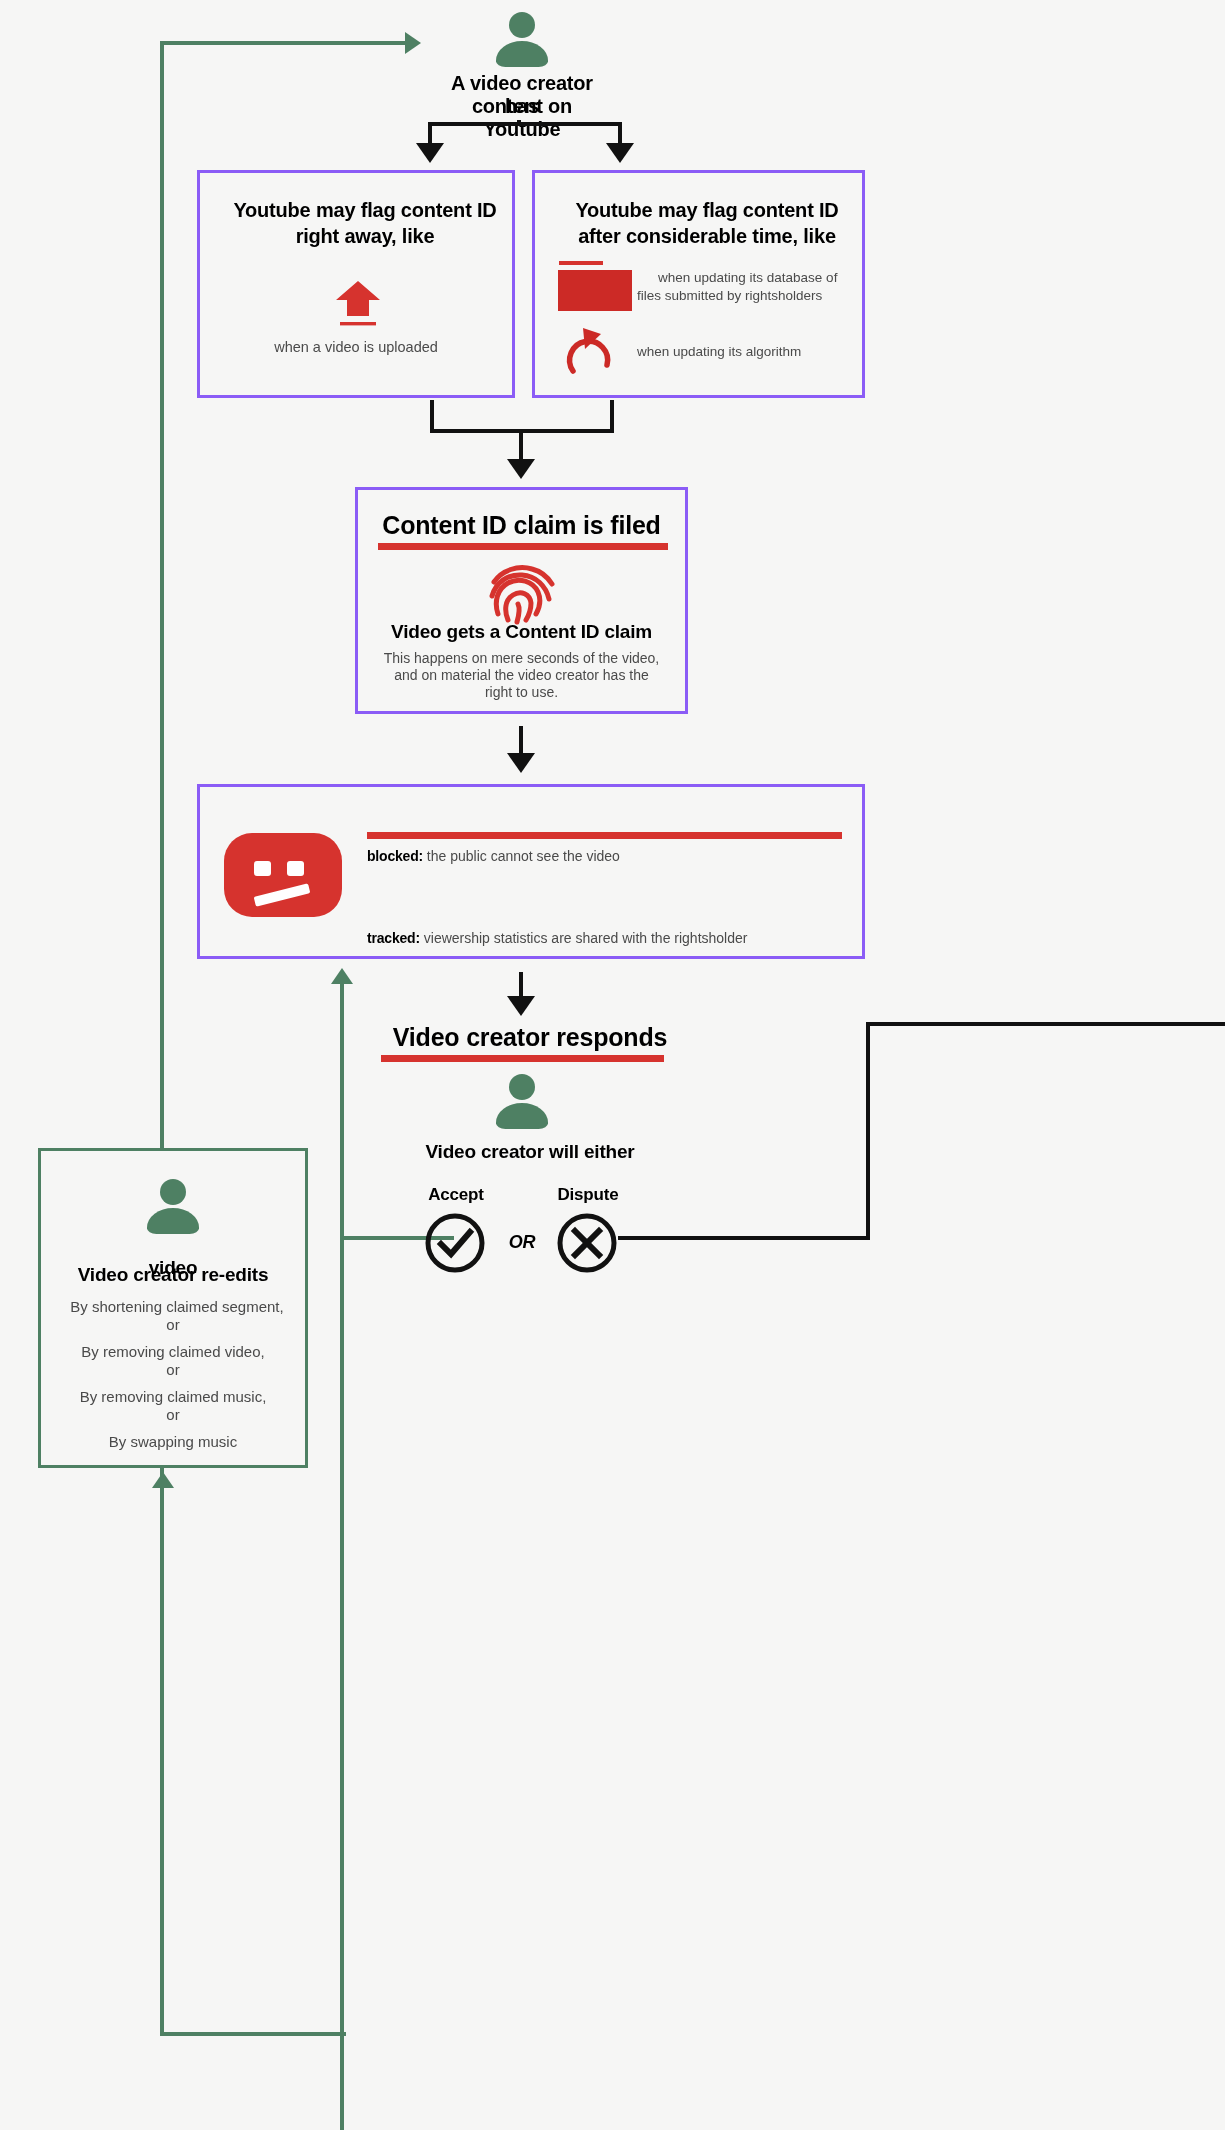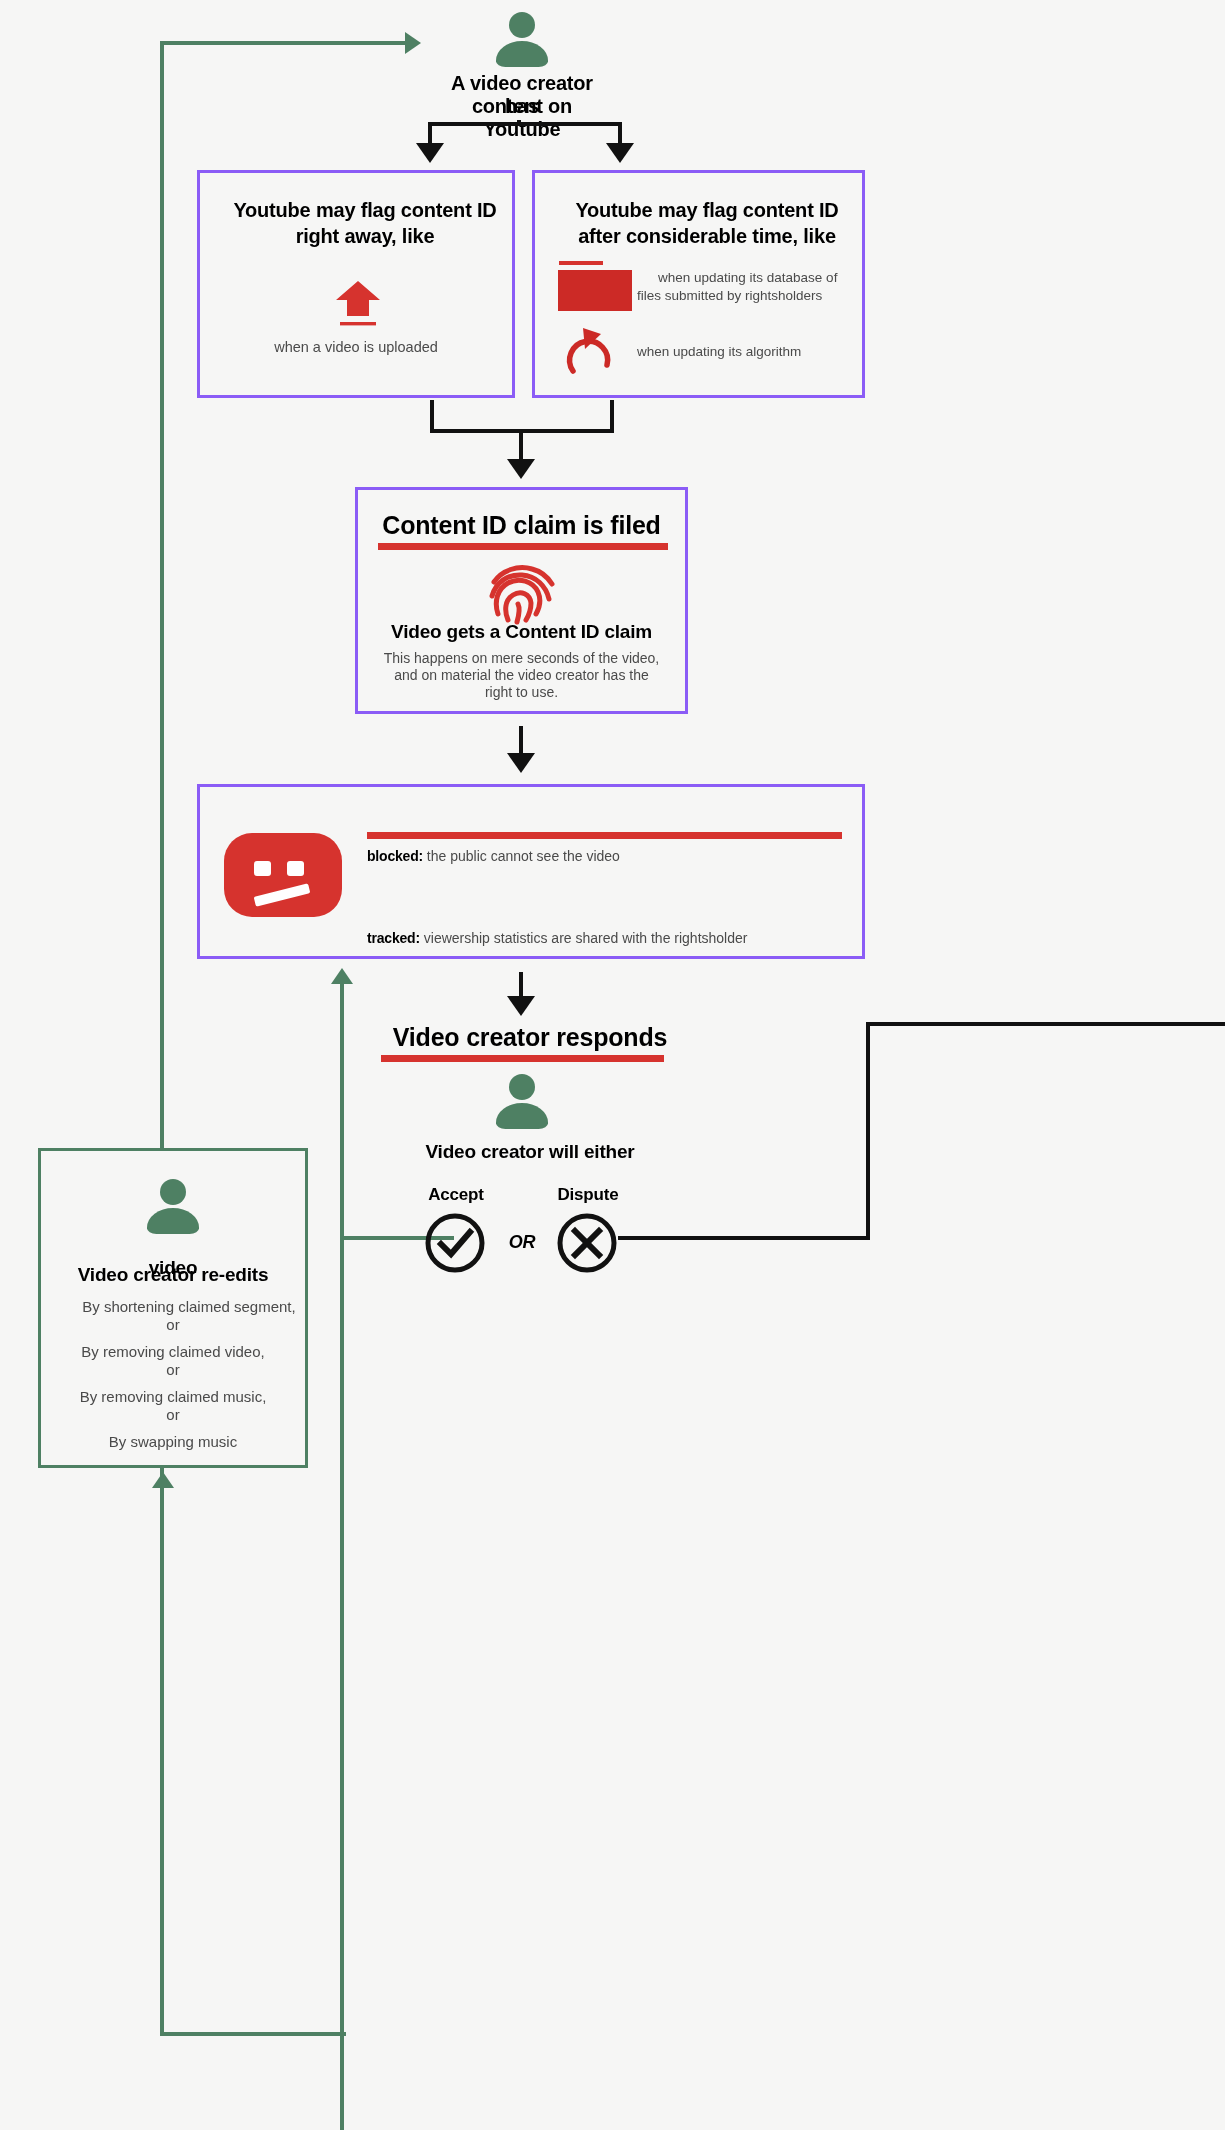--- a/index.html
+++ b/index.html
@@ -270,21 +270,21 @@
 
   <div class="box-green abs" style="left:38px; top:1148px; width:270px; height:320px;">
     <div class="person-icon" style="width:60px; height:56px; left:102px; top:28px; position:absolute;">
       <div class="head" style="left:17px; top:0px; width:26px; height:26px;"></div>
       <div class="body" style="left:4px; top:29px; width:52px; height:26px;"></div>
     </div>
 
     <div class="heading-bold t-mid ctr" style="position:absolute; left:0; top:84px; width:264px;margin-top:28px;">Video creator re-edits</div>
     <div class="heading-bold t-mid ctr" style="position:absolute; left:0; top:105px; width:264px;">video</div>
 
-    <div class="body-text t-list ctr" style="position:absolute; left:18px; top:145px; width:260px;">By shortening claimed segment,</div>
+    <div class="body-text t-list ctr" style="position:absolute; left:6px; top:145px; width:260px;">By shortening claimed segment,</div>
     <div class="body-text t-list ctr" style="position:absolute; left:2px; top:163px; width:260px;">or</div>
 
     <div class="body-text t-list ctr" style="position:absolute; left:2px; top:190px; width:260px;">By removing claimed video,</div>
     <div class="body-text t-list ctr" style="position:absolute; left:2px; top:208px; width:260px;">or</div>
 
     <div class="body-text t-list ctr" style="position:absolute; left:2px; top:235px; width:260px;">By removing claimed music,</div>
     <div class="body-text t-list ctr" style="position:absolute; left:2px; top:253px; width:260px;">or</div>
 
     <div class="body-text t-list ctr" style="position:absolute; left:2px; top:280px; width:260px;">By swapping music</div>
   </div>

